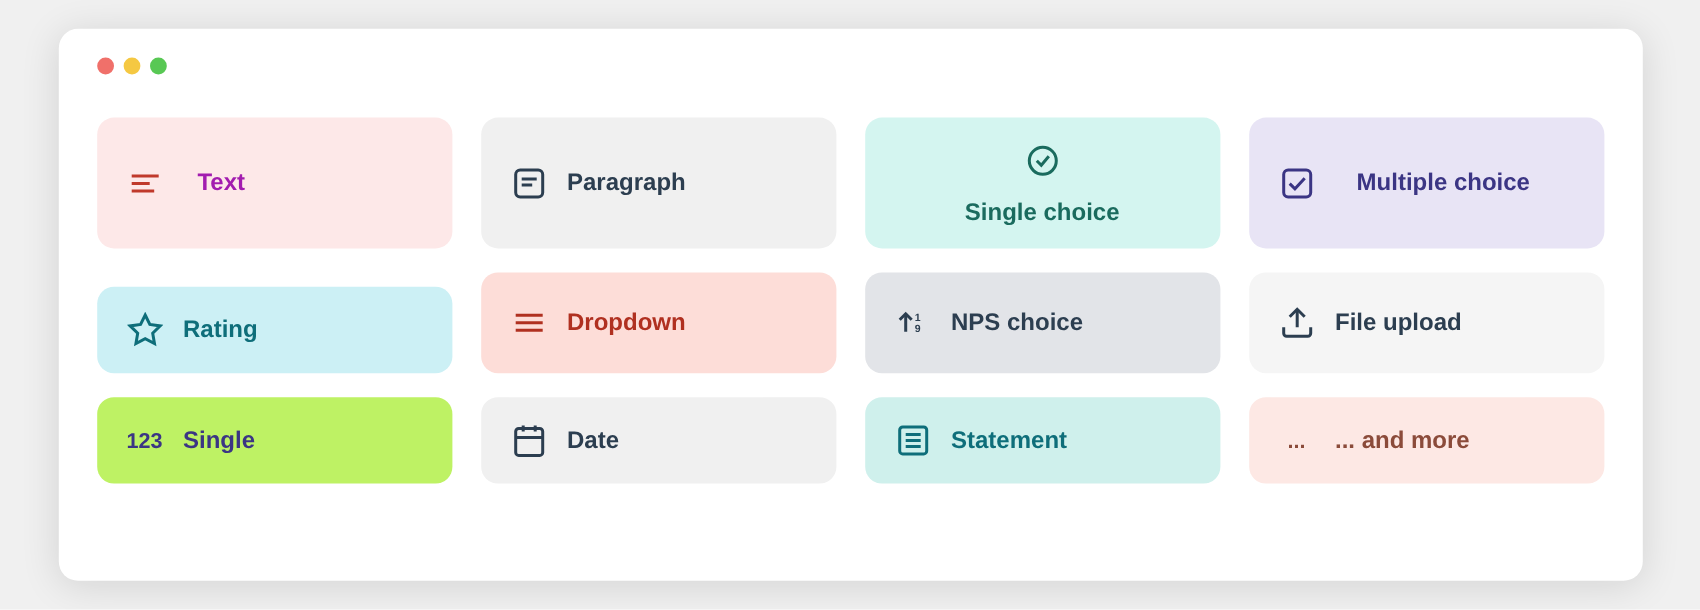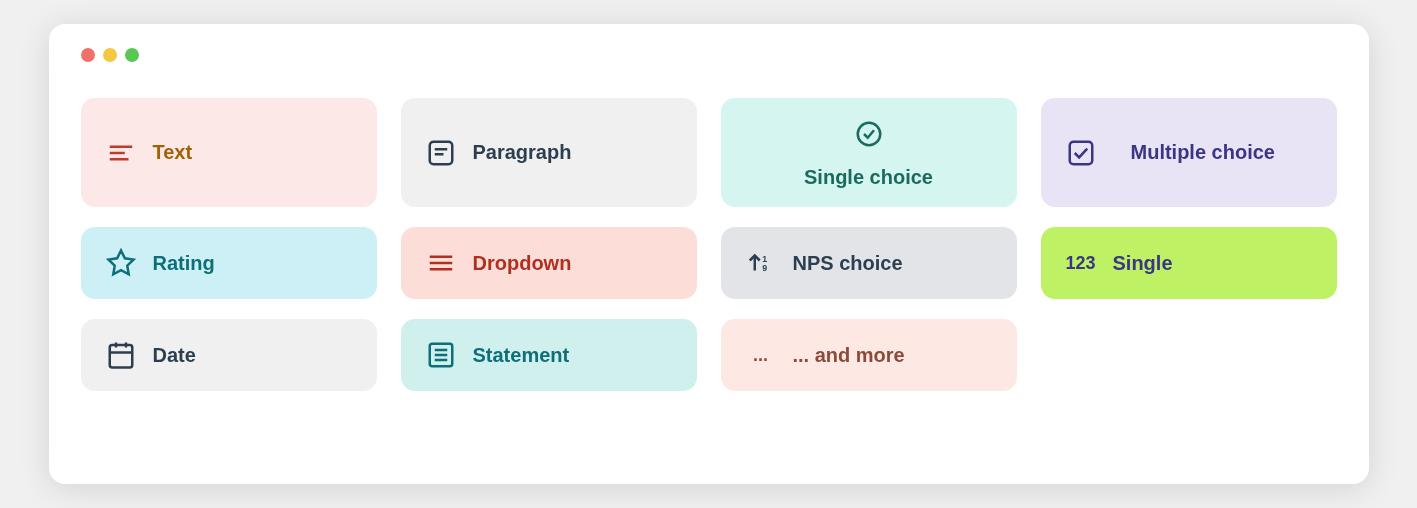--- a/index.html
+++ b/index.html
@@ -66,36 +66,36 @@
     }
 
     .tile-label {
       font-size: 20px;
       font-weight: 600;
       white-space: nowrap;
     }
 
     
     .tile-red { background: #fde8e8; }
-    .tile-red .tile-label { color: #a16207; }
+    .tile-red .tile-label { color: #a21caf; margin-left: 12px; }
     .tile-red .tile-icon { color: #c0392b; }
 
     .tile-gray { background: #f0f0f0; }
     .tile-gray .tile-label { color: #2c3e50; }
     .tile-gray .tile-icon { color: #2c3e50; }
 
     .tile-teal { background: #d4f5f0; flex-direction: column; }
     .tile-teal .tile-label { color: #1a6b5e; }
     .tile-teal .tile-icon { color: #1a6b5e; }
 
     .tile-purple { background: #e8e4f5; }
     .tile-purple .tile-label { color: #3b3584; margin-left: 18px; }
     .tile-purple .tile-icon { color: #3b3584; }
 
-    .tile-cyan { background: #ccf0f5; }
+    .tile-cyan { background: #ccf0f5; margin-top: 12px; }
     .tile-cyan .tile-label { color: #0e6e7a; }
     .tile-cyan .tile-icon { color: #0e6e7a; }
 
     .tile-salmon { background: #fdddd8; }
     .tile-salmon .tile-label { color: #b03020; }
     .tile-salmon .tile-icon { color: #b03020; }
 
     .tile-silver { background: #e2e4e8; }
     .tile-silver .tile-label { color: #2c3e50; }
     .tile-silver .tile-icon { color: #2c3e50; }
@@ -201,20 +201,30 @@
         <div class="tile-icon">
           <svg viewBox="0 0 24 24" style="width:30px;height:30px;stroke:currentColor;fill:none;stroke-width:2">
       <line x1="7" y1="6" x2="7" y2="18"></line>
       <polyline points="3,10 7,6 11,10"></polyline>
       <text x="13" y="11" font-size="7" fill="currentColor" stroke="none" font-weight="700">1</text>
       <text x="13" y="18" font-size="7" fill="currentColor" stroke="none" font-weight="700">9</text>
     </svg>
         </div>
         <span class="tile-label">NPS choice</span>
       </div>
+      <div class="tile tile-white">
+        <div class="tile-icon">
+          <svg viewBox="0 0 24 24">
+            <path d="M21 15v4a2 2 0 0 1-2 2H5a2 2 0 0 1-2-2v-4"></path>
+            <polyline points="17,8 12,3 7,8"></polyline>
+            <line x1="12" y1="3" x2="12" y2="15"></line>
+          </svg>
+        </div>
+        <span class="tile-label">File upload</span>
+      </div>
       <div class="tile tile-lavender">
         <div class="tile-icon">
           <span class="text-number">123</span>
         </div>
         <span class="tile-label">Single</span>
       </div>
       <div class="tile tile-gray">
         <div class="tile-icon">
           <svg viewBox="0 0 24 24">
             <rect x="3" y="4" width="18" height="18" rx="2" ry="2"></rect>

